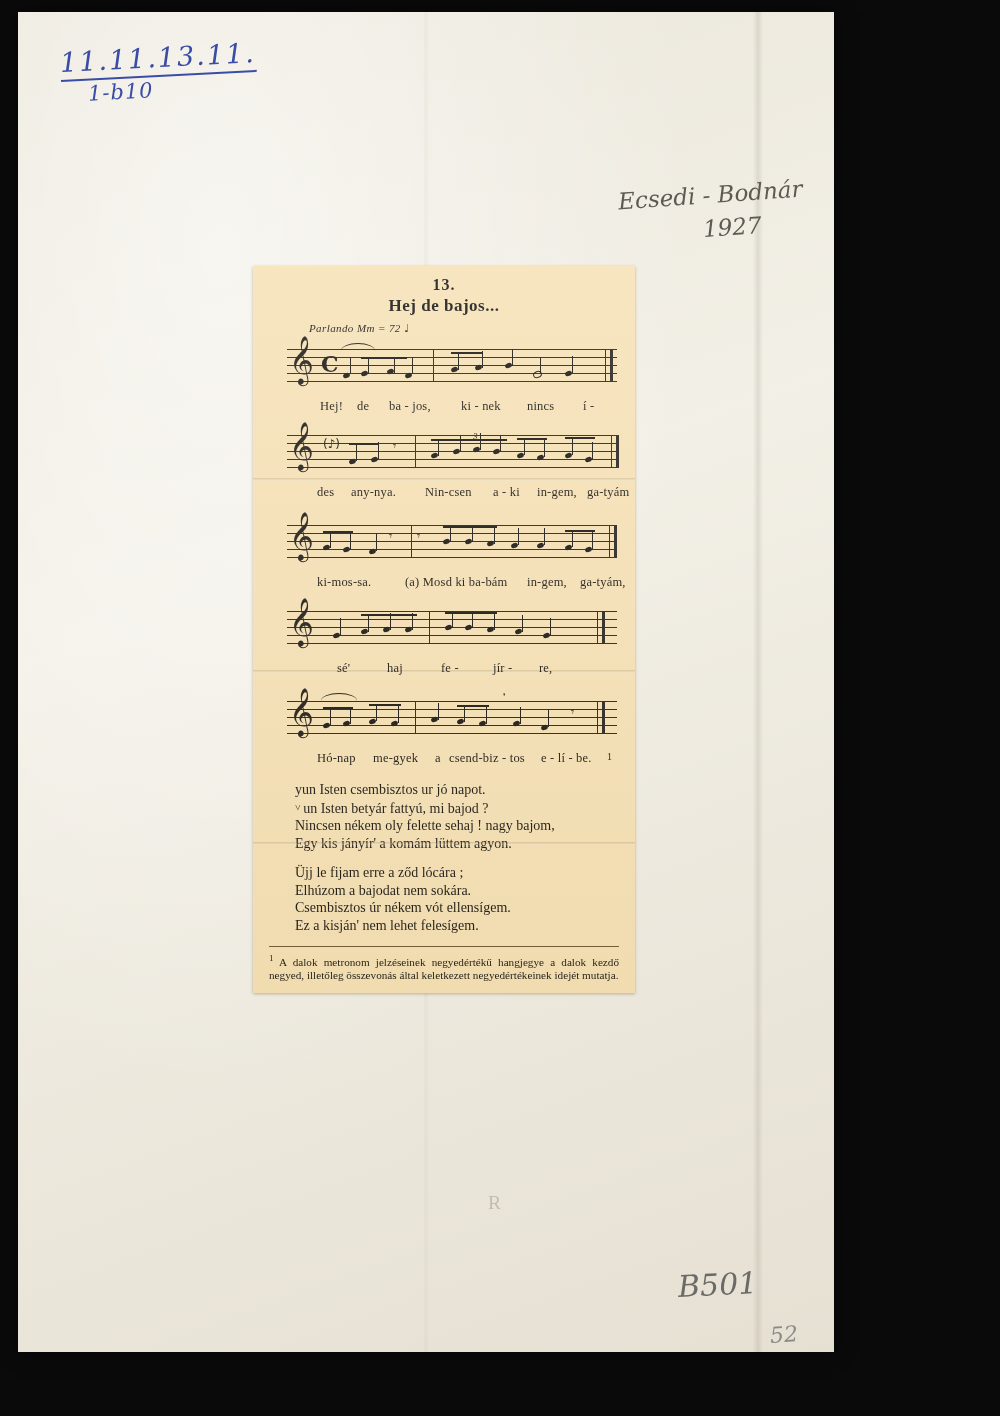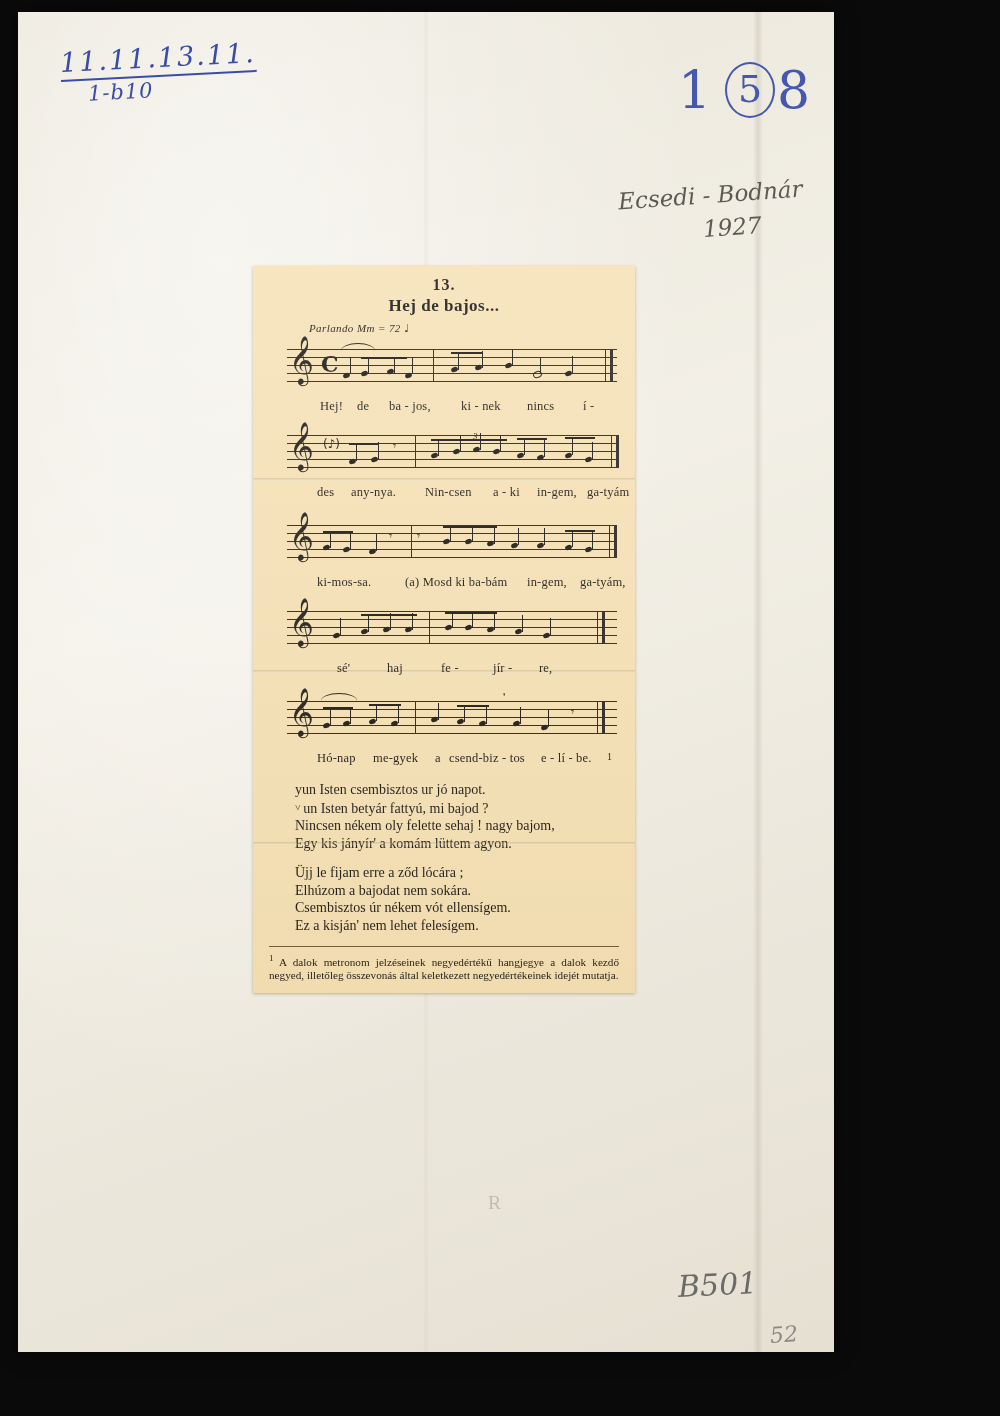--- a/index.html
+++ b/index.html
@@ -321,23 +321,20 @@
 
 <div id="page">
 
   <div id="sheet">
     <div class="crease c1"></div>
     <div class="crease c2"></div>
 
     <div class="hand" id="hand-date">11.11.13.11.</div>
     <div class="hand" id="hand-sub">1-b10</div>
 
-    <div class="hand" id="hand-num">
-      <span>1</span><span class="circled">5</span><span>8</span>
-    </div>
 
     <div class="hand" id="hand-collector">Ecsedi - Bodnár</div>
     <div class="hand" id="hand-year">1927</div>
     <div class="hand" id="hand-shelf">B501</div>
     <div class="hand" id="hand-pagenum">52</div>
     <div id="stamp-mirror">Я</div>
 
     <div id="clipping">
 
       <div class="seam s1"></div>

